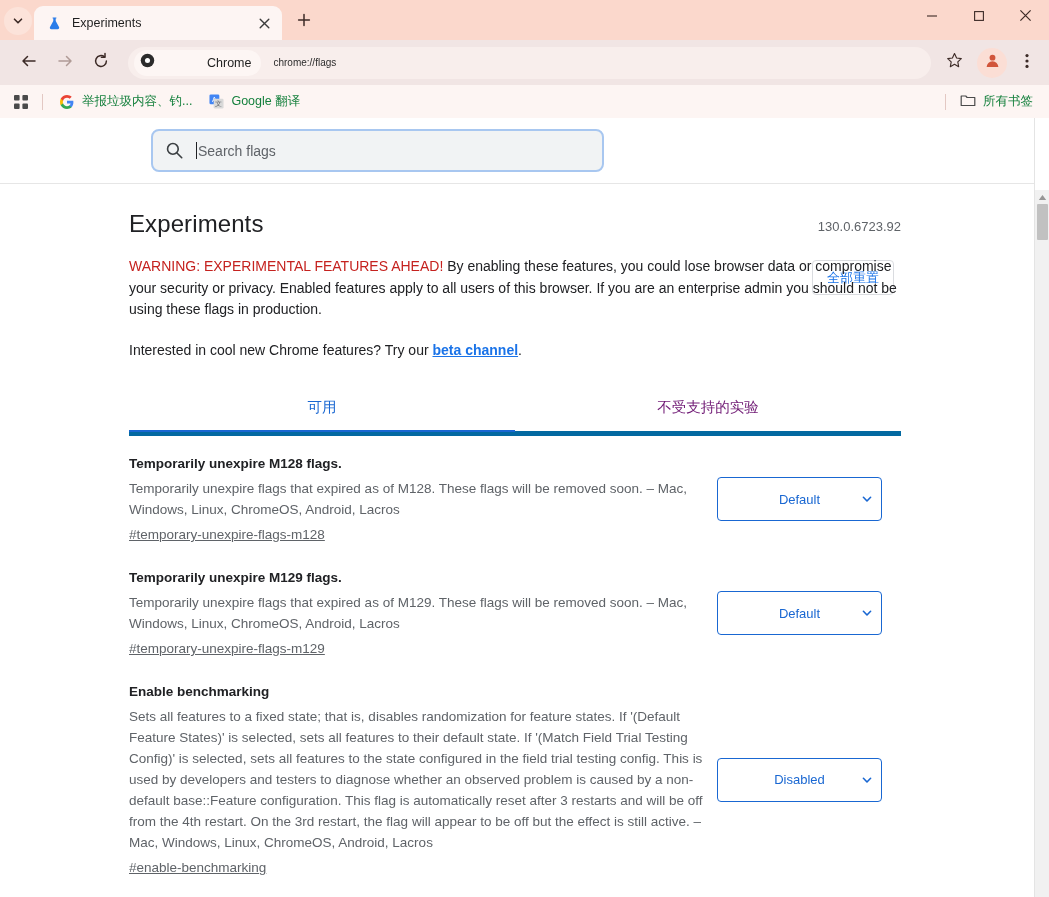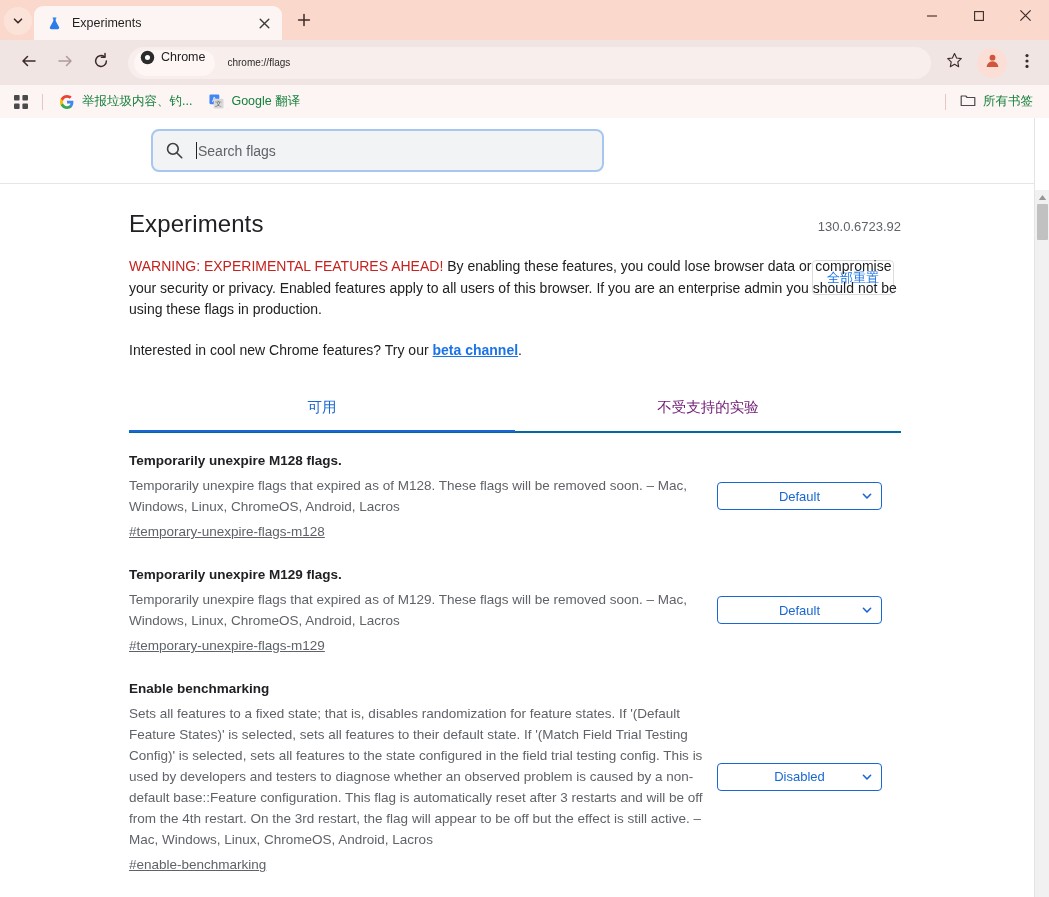--- a/index.html
+++ b/index.html
@@ -93,27 +93,28 @@
     background: #f8eeec;
     border-radius: 16px;
     display: flex;
     align-items: center;
     margin: 0 8px 0 6px;
     padding-left: 4px;
     min-width: 0;
   }
   .chrome-chip {
     display: flex;
-    align-items: flex-start;
+    align-items: center;
     background: #fdf6f4;
     border-radius: 14px;
     height: 26px;
     padding: 0 10px 0 6px;
     margin-left: 2px;
     flex: 0 0 auto;
+    gap: 46px;
   }
   .chrome-chip .chip-label {
     font-size: 12.5px;
     color: #1f1f1f;
     margin-left: 6px;
   }
   .omnibox .urltext {
     font-size: 10px;
     color: #2b2b2b;
     margin-left: 12px;
@@ -284,21 +285,21 @@
     margin-top: 19px;
     font-size: 14px;
     line-height: 21.5px;
     color: #202124;
   }
   p.beta a { color: #1a73e8; font-weight: bold; }
 
   .tabs {
     display: flex;
     margin-top: 27px;
-    border-bottom: 2px solid #0369a1;
+    border-bottom: 5px solid #0369a1;
   }
   .tabs .tabitem {
     flex: 1 1 50%;
     text-align: center;
     font-size: 14.5px;
     color: #701a75;
     padding: 10px 0 14px 0;
     position: relative;
   }
   .tabs .tabitem.active { color: #1967d2; }
@@ -340,21 +341,21 @@
     margin-top: 7px;
     display: inline-block;
   }
   .flag .fselwrap {
     flex: 1 1 auto;
     display: flex;
     justify-content: flex-start;
   }
   .fselect {
     width: 165px;
-    height: 28px;
+    height: 44px;
     border: 1px solid #1967d2;
     border-radius: 4px;
     background: #ffffff;
     color: #1967d2;
     font-size: 13px;
     font-family: "Liberation Sans", sans-serif;
     display: flex;
     align-items: center;
     justify-content: center;
     position: relative;

